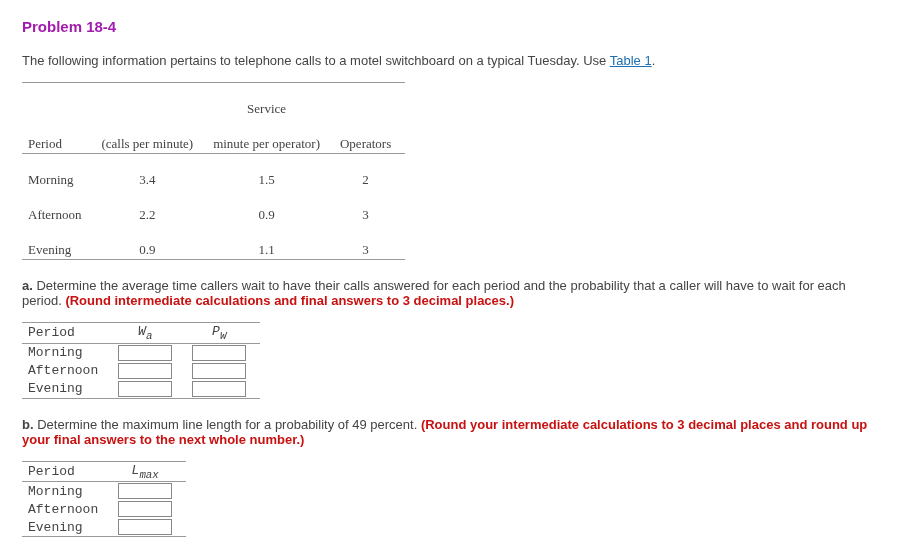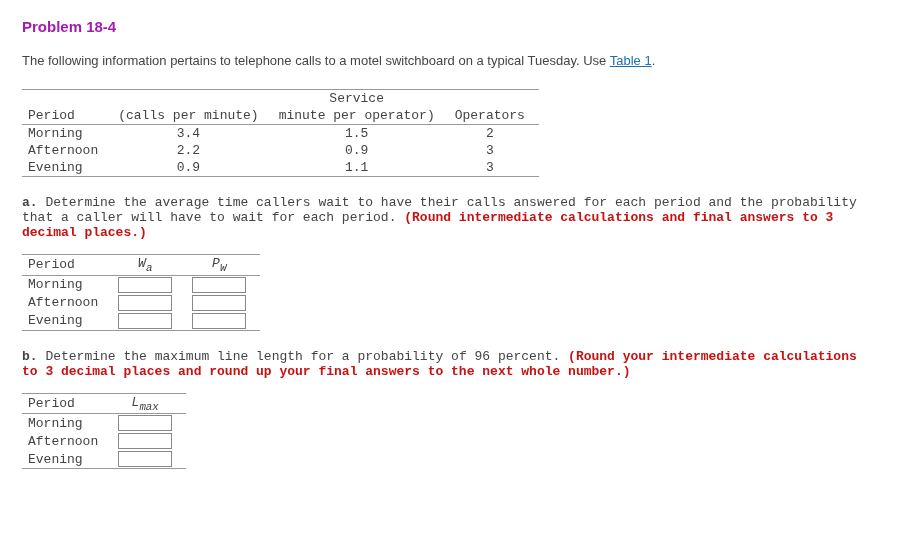--- a/index.html
+++ b/index.html
@@ -10,35 +10,36 @@
     padding: 18px 22px;
     width: 900px;
     box-sizing: border-box;
   }
   h2 {
     font-size: 15px;
     font-weight: bold;
     color: #a21caf;
     margin: 0 0 18px 0;
   }
-  .intro { margin-bottom: 21px; }
+  .intro { margin-bottom: 14px; }
   .link { color: #1b6fb2; text-decoration: underline; cursor: pointer; }
   .bold { font-weight: bold; }
   .red { color: #c81111; }
   .mono-table {
     font-family: "Courier New", Courier, monospace;
     font-size: 13px;
     border-collapse: collapse;
     margin: 6px 0 18px 0;
   }
   .mono-table th, .mono-table td {
-    padding: 1px 14px 1px 6px;
+    padding: 18px 14px 1px 6px;
     text-align: center;
     white-space: pre;
     font-weight: normal;
+    font-family: Liberation Serif, serif;
   }
   .mono-table th { font-weight: normal; }
   .mono-table thead tr.top th { border-top: 1px solid #999; }
   .mono-table thead tr.bot th { border-bottom: 1px solid #999; }
   .mono-table tbody tr:last-child td { border-bottom: 1px solid #999; }
   .mono-table td:first-child, .mono-table th:first-child { text-align: left; }
 
   .answer-table {
     font-family: "Courier New", Courier, monospace;
     font-size: 13px;
@@ -58,21 +59,21 @@
   .answer-table td:first-child, .answer-table th:first-child { text-align: left; }
   .sub { font-style: italic; }
   input.cell {
     width: 48px;
     height: 14px;
     border: 1px solid #888;
     background: #fff;
     font-size: 11px;
     padding: 0 2px;
   }
-  .qblock { margin-bottom: 14px; font-family: Liberation Mono, monospace; }
+  .qblock { margin-bottom: 14px; }
 </style>
 </head>
 <body>
 
 <h2>Problem 18-4</h2>
 
 <div class="intro">
   <span>The following information pertains to telephone calls to a motel switchboard on a typical Tuesday. Use </span><span class="link">Table 1</span><span>.</span>
 </div>
 
@@ -138,21 +139,21 @@
     </tr>
     <tr>
       <td>Evening</td>
       <td><input class="cell" style=""></td>
       <td><input class="cell" style=""></td>
     </tr>
   </tbody>
 </table>
 
 <div class="qblock">
-  <span class="bold">b.</span><span> Determine the maximum line length for a probability of 96 percent. </span><span class="bold red">(Round your intermediate calculations to 3 decimal places and round up your final answers to the next whole number.)</span>
+  <span class="bold">b.</span><span> Determine the maximum line length for a probability of 49 percent. </span><span class="bold red">(Round your intermediate calculations to 3 decimal places and round up your final answers to the next whole number.)</span>
 </div>
 
 <table class="answer-table">
   <thead>
     <tr>
       <th>Period</th>
       <th><span class="sub"><span>L</span><sub>max</sub></span></th>
     </tr>
   </thead>
   <tbody>

